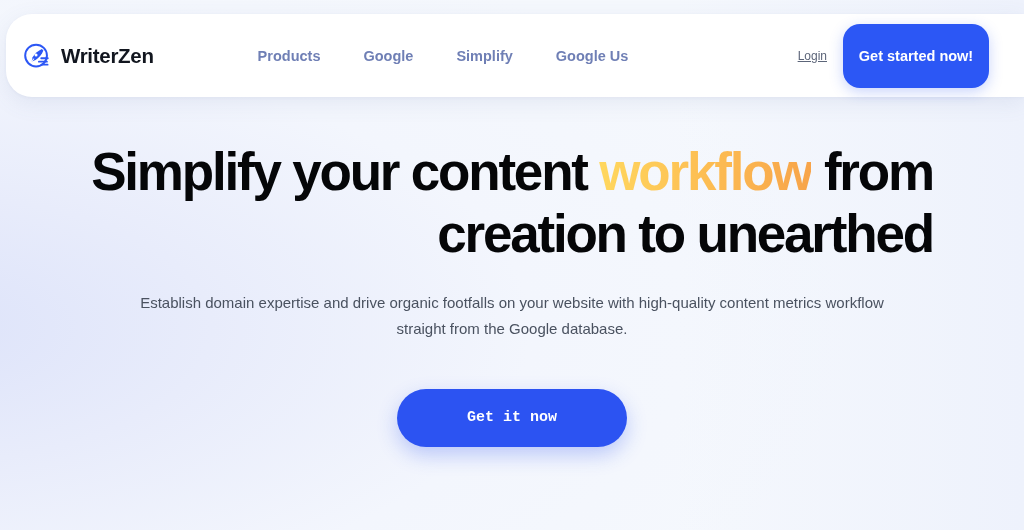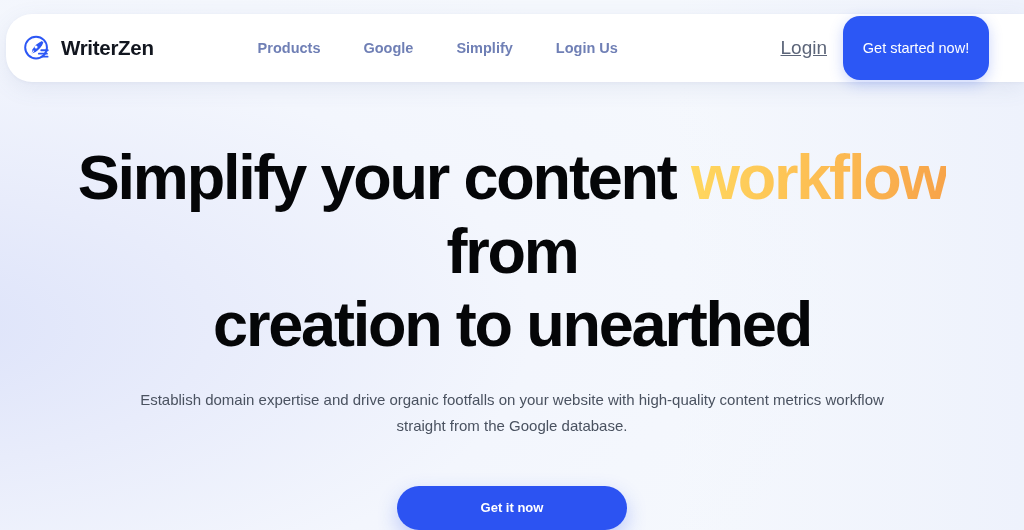--- a/index.html
+++ b/index.html
@@ -31,21 +31,21 @@
     background:linear-gradient(270deg, #eef2fc 0%, rgba(244,247,253,0) 100%);
     pointer-events:none;
   }
 
   
   .navbar {
     position:absolute;
     left:6px;
     right:0;
     top:14px;
-    height:68px;
+    height:83px;
     background:#ffffff;
     border-radius:26px 0 0 26px;
     box-shadow:0 6px 22px rgba(86,106,160,0.10), 0 1px 3px rgba(86,106,160,0.06);
     display:flex;
     align-items:center;
     z-index:5;
   }
 
   .brand {
     display:flex;
@@ -77,31 +77,31 @@
     text-decoration:none;
   }
 
   .nav-right {
     margin-left:auto;
     display:flex;
     align-items:center;
     gap:0;
   }
   .login-link {
-    font-size:19px;
+    font-size:12px;
     color:#5c6579;
     white-space:nowrap;
     cursor:pointer;
     padding:0 16px;
   }
   .cta-nav {
     background:#2c57f5;
     color:#ffffff;
     font-size:14.5px;
-    font-weight:normal;
+    font-weight:bold;
     border:none;
     border-radius:17px;
     width:146px;
     height:64px;
     margin-right:35px;
     cursor:pointer;
     white-space:nowrap;
     font-family:"Liberation Sans", sans-serif;
     box-shadow:0 4px 14px rgba(44,87,245,0.25);
   }
@@ -114,26 +114,27 @@
     bottom:0;
     display:flex;
     flex-direction:column;
     align-items:center;
     text-align:center;
     padding-top:52px;
     z-index:2;
   }
 
   .headline {
-    font-size:63px;
+    font-size:53px;
     font-weight:bold;
     line-height:1.17;
     letter-spacing:-2.2px;
     color:#050608;
     max-width:960px;
+    text-align:right;
   }
   .hl-accent {
     background:linear-gradient(95deg, #ffd85f 0%, #fdc054 46%, #f7a349 100%);
     -webkit-background-clip:text;
     background-clip:text;
     color:transparent;
     -webkit-text-fill-color:transparent;
   }
 
   .subtitle {
@@ -141,28 +142,28 @@
     font-size:15px;
     line-height:1.75;
     color:#4a5260;
     max-width:745px;
   }
 
   .cta-hero {
     margin-top:46px;
     background:#2c53f2;
     color:#ffffff;
-    font-size:13px;
+    font-size:15px;
     font-weight:bold;
     border:none;
     border-radius:29px;
     width:230px;
     height:58px;
     cursor:pointer;
-    font-family:Liberation Sans, sans-serif;
+    font-family:Liberation Mono, monospace;
     box-shadow:0 8px 20px rgba(44,83,242,0.28);
   }
 </style>
 </head>
 <body>
 
 <div id="page">
 
   <header class="navbar">
 
@@ -178,21 +179,21 @@
           <path d="M22.3 25.2 h5.0" stroke="#2c57f5" stroke-width="1.9" stroke-linecap="round"></path>
         </svg>
       </span>
       <span class="brand-name">WriterZen</span>
     </div>
 
     <nav class="nav-links">
       <a class="nav-link" href="#">Products</a>
       <a class="nav-link" href="#">Google</a>
       <a class="nav-link" href="#">Simplify</a>
-      <a class="nav-link" href="#">Login Us</a>
+      <a class="nav-link" href="#">Google Us</a>
     </nav>
 
     <div class="nav-right">
       <a class="login-link" href="#">Login</a>
       <button class="cta-nav">Get started now!</button>
     </div>
 
   </header>
 
   <main class="hero">

